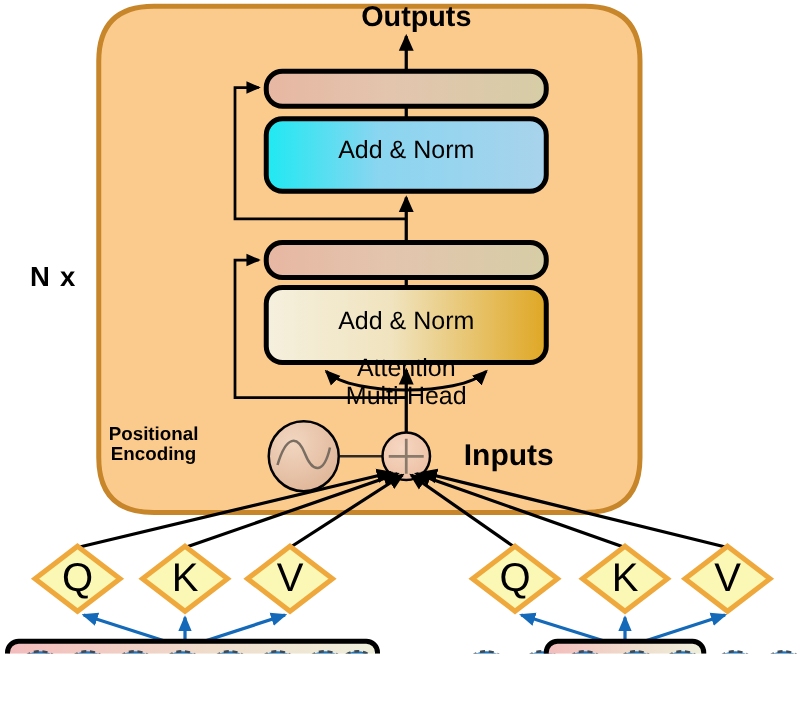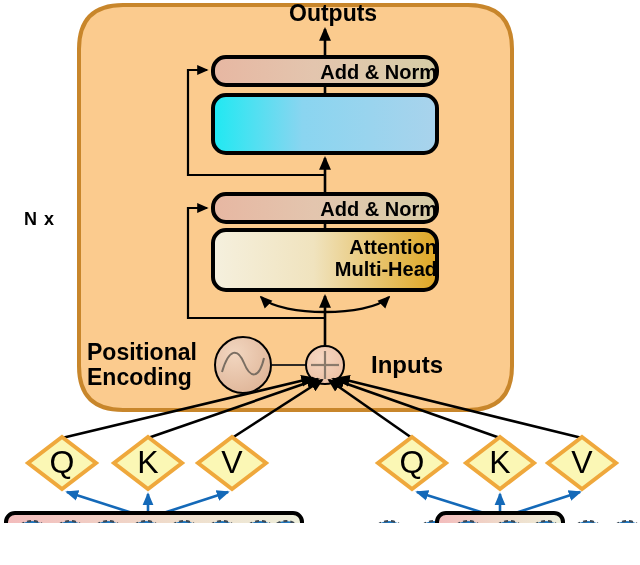--- a/index.html
+++ b/index.html
@@ -28,25 +28,26 @@
   .lbl {
     position: absolute;
     color: #000000;
     font-weight: bold;
     white-space: nowrap;
     line-height: 1.08;
   }
   .boxlbl {
     position: absolute;
     color: #000000;
-    font-weight: bold;
-    text-align: right;
+    font-weight: normal;
+    text-align: center;
     white-space: nowrap;
     line-height: 1.12;
     pointer-events: none;
+    margin-top: 48px;
   }
   .dlbl {
     position: absolute;
     color: #000000;
     font-weight: normal;
     text-align: center;
     pointer-events: none;
   }
 </style>
 </head>
@@ -187,35 +188,35 @@
 
     <rect x="213" y="95" width="224" height="58" rx="13" ry="13" fill="url(#gFeedFwd)" stroke="#000000" stroke-width="4"></rect>
 
     <rect x="213" y="194" width="224" height="28" rx="13" ry="13" fill="url(#gAddNorm)" stroke="#000000" stroke-width="4"></rect>
 
     <rect x="213" y="230" width="224" height="60" rx="13" ry="13" fill="url(#gMHA)" stroke="#000000" stroke-width="4"></rect>
   </svg>
 
   <div class="lbl" style="left:289px; top:1px; font-size:23px;">Outputs</div>
 
-  <div class="lbl" style="left:24px; top:210px; font-size:18px; letter-spacing:1px;">N x</div>
+  <div class="lbl" style="left:24px; top:210px; font-size:22px; letter-spacing:1px;">N x</div>
 
   <div class="boxlbl" style="left:213px; top:61px; width:224px; font-size:20px;">Add &amp; Norm</div>
 
   <div class="boxlbl" style="left:213px; top:99px; width:224px; font-size:21px;">
   </div>
 
   <div class="boxlbl" style="left:213px; top:198px; width:224px; font-size:20px;">Add &amp; Norm</div>
 
   <div class="boxlbl" style="left:213px; top:236px; width:224px; font-size:20px;">
     <div>Attention</div>
     <div>Multi-Head</div>
   </div>
 
-  <div class="lbl" style="left:87px; top:340px; font-size:23px; text-align:left;">
+  <div class="lbl" style="left:87px; top:340px; font-size:15px; text-align:center;">
     <div>Positional</div>
     <div>Encoding</div>
   </div>
 
   <div class="lbl" style="left:371px; top:352px; font-size:24px;">Inputs</div>
 
   <div class="dlbl" style="left:42px;  top:444px; width:40px; font-size:32px;">Q</div>
   <div class="dlbl" style="left:128px; top:444px; width:40px; font-size:32px;">K</div>
   <div class="dlbl" style="left:212px; top:444px; width:40px; font-size:32px;">V</div>
 

